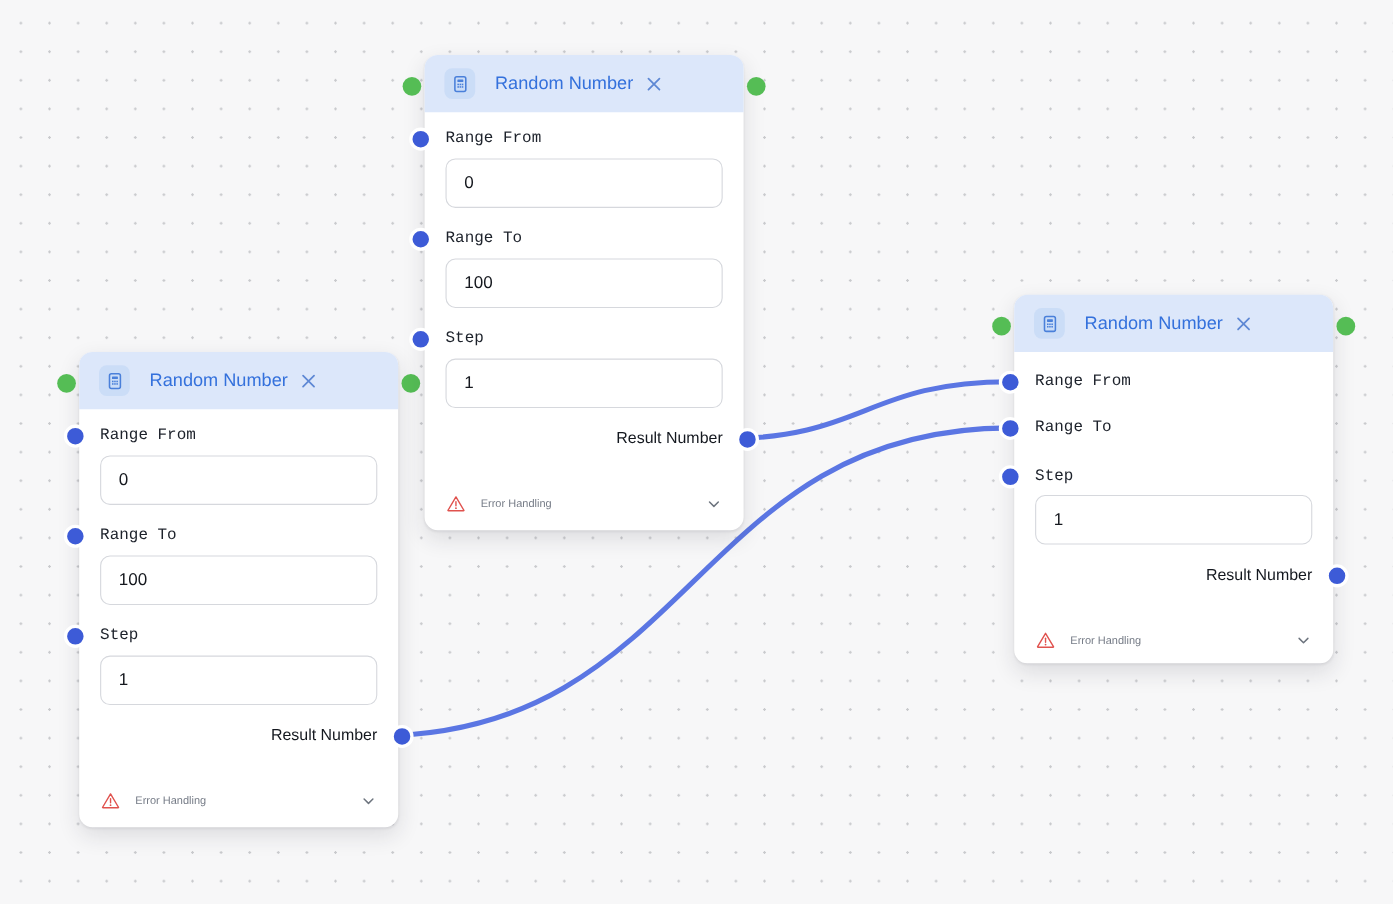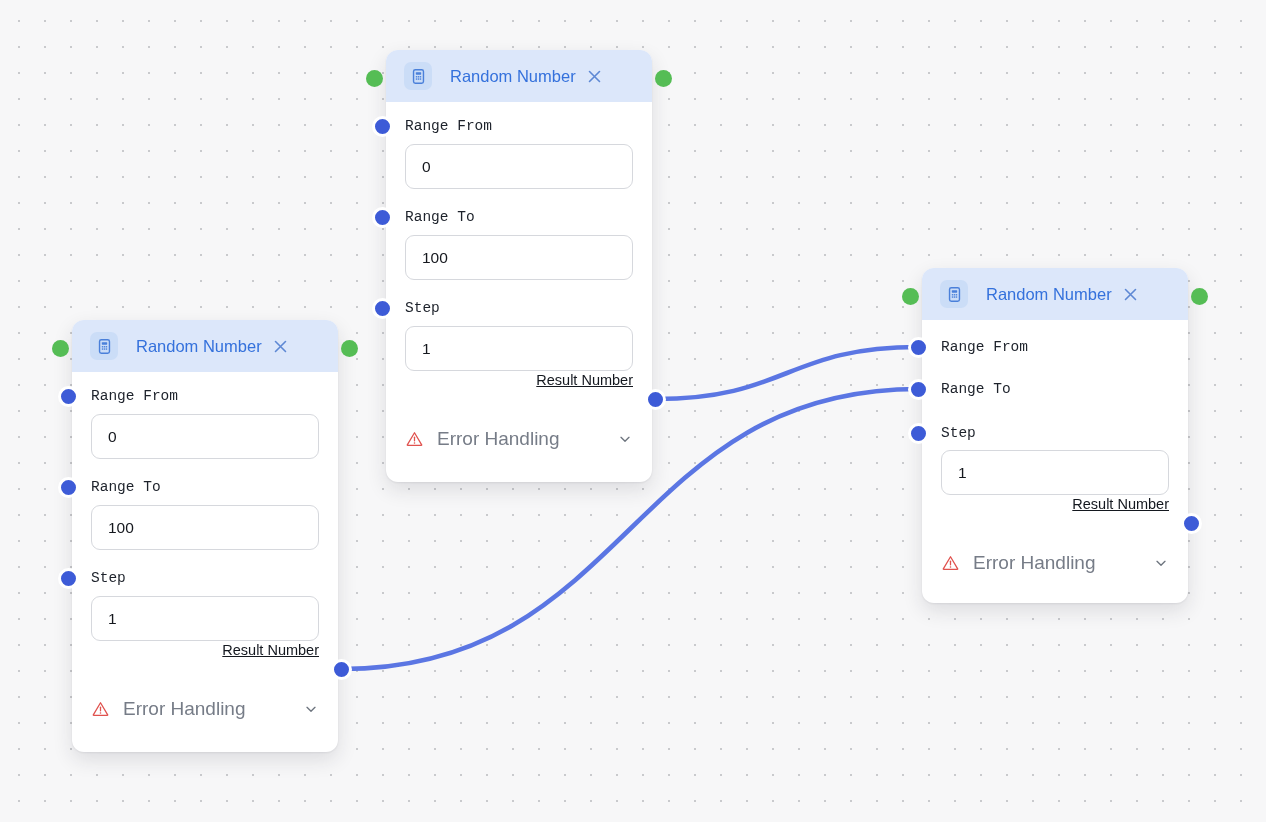--- a/index.html
+++ b/index.html
@@ -12,21 +12,21 @@
     position:relative;width:1266px;height:822px;
     background-color:#f7f7f8;
     background-image:radial-gradient(circle,#c9cacd 1.1px, transparent 1.3px);
     background-size:26px 26px;
     background-position:6px 8px;
   }
   .edge-layer{position:absolute;left:0;top:0;width:1266px;height:822px;z-index:1;}
   .edge{fill:none;stroke:#5b76e3;stroke-width:4.6;stroke-linecap:round;}
 
   .node{
-    position:absolute;width:266px;background:#ffffff;border-radius:12px;
+    position:absolute;width:290px;background:#ffffff;border-radius:12px;
     box-shadow:0 1px 2px rgba(30,35,48,.07), 0 8px 20px rgba(30,35,48,.12);
     z-index:2;
   }
   .node--1{left:72px;top:320px;height:432px;}
   .node--2{left:386px;top:50px;height:432px;}
   .node--3{left:922px;top:268px;height:335px;}
 
   .node-header{
     height:52px;background:#dce7fa;border-radius:12px 12px 0 0;
     display:flex;align-items:center;padding:0 18px;box-sizing:border-box;
@@ -48,27 +48,27 @@
   .field-input{
     display:block;width:100%;height:45px;box-sizing:border-box;
     border:1px solid #d6d8dd;border-radius:9px;background:#fff;
     font-family:"Liberation Sans", sans-serif;font-size:15.5px;color:#15181e;
     padding:0 0 0 16px;outline:none;
   }
   .m15{margin-top:15px}.m18{margin-top:18px}.m19{margin-top:19px}
   .m24{margin-top:24px}.m26{margin-top:26px}
   .inp{margin-top:9px}.inp8{margin-top:8px}
   .result-row{
-    height:18px;line-height:18px;text-align:right;
-    font-size:14.5px;color:#14181f;text-decoration:underline;
+    margin-top:19px;height:18px;line-height:18px;text-align:right;
+    font-size:14.5px;color:#14181f;
   }
   .error-row{
     margin-top:40px;height:20px;display:flex;align-items:center;cursor:pointer;
   }
-  .error-row .err-text{margin-left:13px;font-size:19px;color:#767c87;flex:1 1 auto;}
+  .error-row .err-text{margin-left:13px;font-size:10px;color:#767c87;flex:1 1 auto;}
   .error-row .chev{display:flex;align-items:center;}
 
   .port{
     position:absolute;width:21px;height:21px;border-radius:50%;
     background:#3d5bd7;border:3px solid #ffffff;box-sizing:border-box;
     z-index:3;cursor:crosshair;
   }
   .port--in{left:-14px;}
   .port--out{right:-14px;}
   .gdot{

